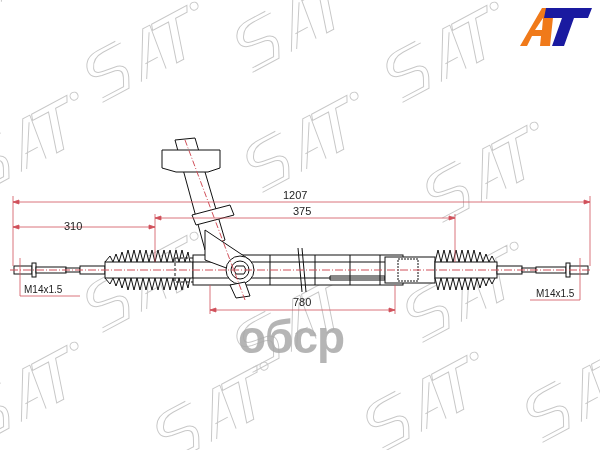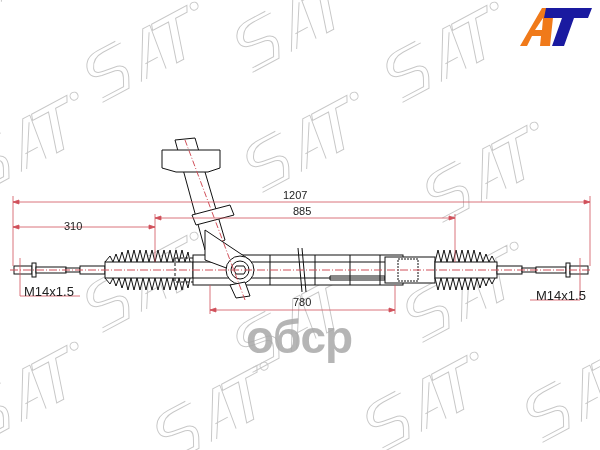--- a/index.html
+++ b/index.html
@@ -1,19 +1,19 @@
 <!DOCTYPE html>
 <html><head>
 <meta charset="utf-8">
 <style>
   html,body{margin:0;padding:0;background:#ffffff;}
   body{width:600px;height:450px;position:relative;overflow:hidden;font-family:"Liberation Sans",sans-serif;}
   .canvas{position:absolute;left:0;top:0;width:600px;height:382px;}
   .dim-label{position:absolute;font-size:11px;color:#222;font-family:"Liberation Sans",sans-serif;white-space:nowrap;}
-  .thread-label{position:absolute;font-size:13px;color:#222;font-family:"Liberation Sans",sans-serif;white-space:nowrap;}
+  .thread-label{position:absolute;font-size:10px;color:#222;font-family:"Liberation Sans",sans-serif;white-space:nowrap;}
   .watermark-text{position:absolute;font-family:"Liberation Sans",sans-serif;font-weight:bold;color:#a9a9a9;font-size:46px;letter-spacing:-1px;opacity:0.85;}
   .logo{position:absolute;right:6px;top:4px;width:80px;height:44px;}
 </style>
 </head>
 <body>
 
 <div class="canvas">
 
   <svg width="600" height="450" style="position:absolute;left:0;top:0">
     <defs>
@@ -148,28 +148,28 @@
       <polygon points="395,310 389,308 389,312"></polygon>
 
       <line x1="20" y1="258" x2="20" y2="296"></line>
       <line x1="20" y1="296" x2="80" y2="296"></line>
       <line x1="580" y1="258" x2="580" y2="300"></line>
       <line x1="530" y1="300" x2="580" y2="300"></line>
     </g>
   </svg>
 
   <span class="dim-label" style="left:283px;top:189px">1207</span>
-  <span class="dim-label" style="left:293px;top:205px">885</span>
+  <span class="dim-label" style="left:293px;top:205px">375</span>
   <span class="dim-label" style="left:64px;top:220px">310</span>
   <span class="dim-label" style="left:293px;top:296px">780</span>
 
   <span class="thread-label" style="left:24px;top:284px">M14x1.5</span>
   <span class="thread-label" style="left:536px;top:288px">M14x1.5</span>
 
-  <span class="watermark-text" style="left:246px;top:310px">oбcp</span>
+  <span class="watermark-text" style="left:238px;top:310px">oбcp</span>
 
   <svg class="logo" viewBox="0 0 80 44">
     <polygon points="6,42 28,4 40,4 36,42 26,42 27,32 18,32 13,42" fill="#f07a1a"></polygon>
     <polygon points="21,26 28,26 29,14" fill="#ffffff"></polygon>
     <polygon points="32,4 78,4 74,14 60,14 50,42 38,42 48,14 30,14" fill="#1a1aa0"></polygon>
   </svg>
 
 </div>
 
 </body></html>

